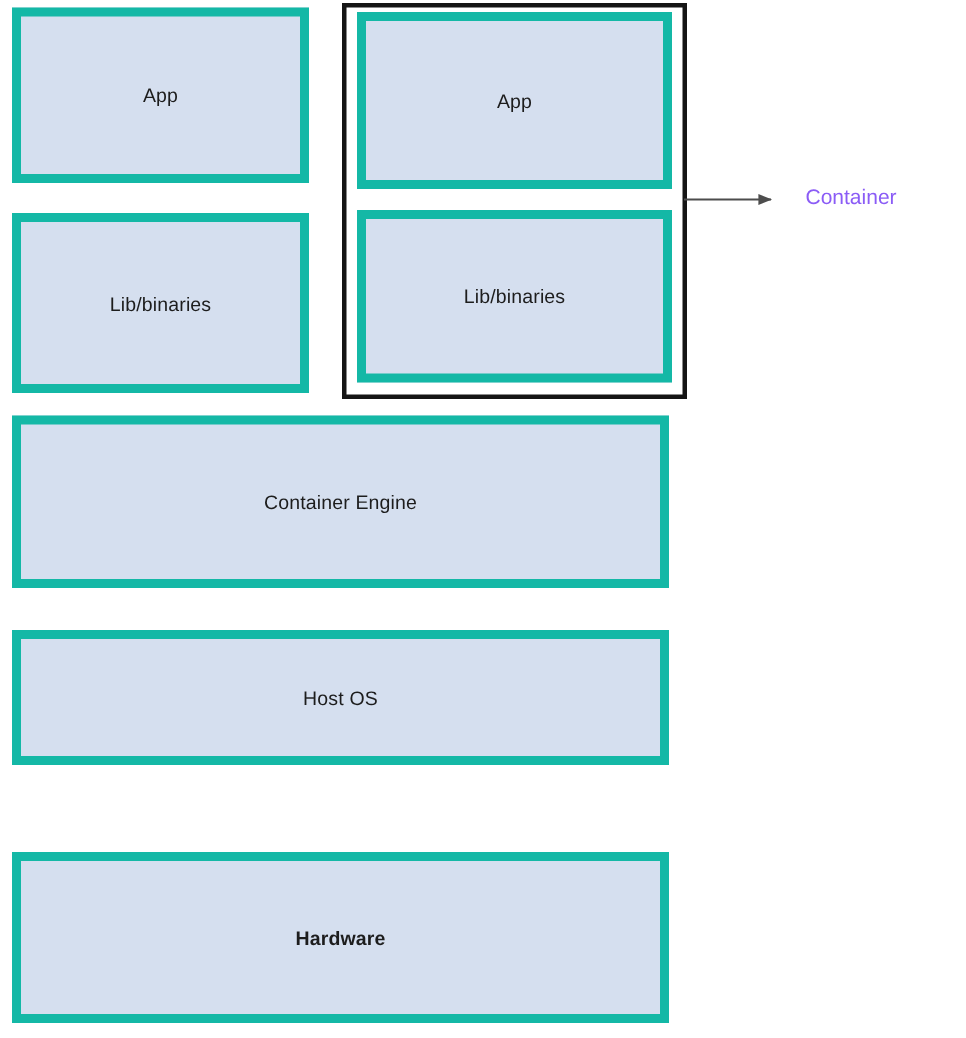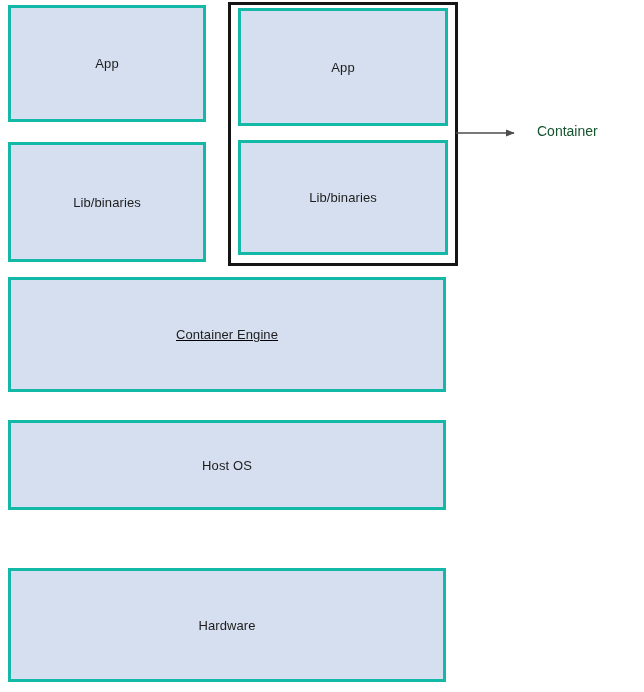--- a/index.html
+++ b/index.html
@@ -18,21 +18,21 @@
     position: relative;
     width: 644px;
     height: 692px;
     overflow: hidden;
     background: #ffffff;
   }
   .node-box {
     position: absolute;
     box-sizing: border-box;
     background: #d5dfef;
-    border: 3px solid #14b8a6;
+    border: 6px solid #14b8a6;
     display: flex;
     align-items: center;
     justify-content: center;
   }
   .node-label {
     font-size: 13px;
     line-height: 1;
     color: #1d1d1d;
     text-align: center;
     letter-spacing: 0.1px;
@@ -48,39 +48,39 @@
     top: 2px;
     width: 230px;
     height: 264px;
     box-sizing: border-box;
     border: 3px solid #151515;
     background: #ffffff;
   }
   #box-app-right  { left: 238px; top: 8px;   width: 210px; height: 118px; }
   #box-lib-right  { left: 238px; top: 140px; width: 210px; height: 115px; }
   
-  #box-engine     { left: 8px; top: 277px; width: 438px; height: 115px; text-decoration: underline; }
+  #box-engine     { left: 8px; top: 277px; width: 438px; height: 115px; }
   #box-hostos     { left: 8px; top: 420px; width: 438px; height: 90px; }
-  #box-hardware   { left: 8px; top: 568px; width: 438px; height: 114px; }
+  #box-hardware   { left: 8px; top: 568px; width: 438px; height: 114px; font-weight: bold; }
   
   #callout-arrow {
     position: absolute;
     left: 456px;
     top: 118px;
     width: 74px;
     height: 30px;
     overflow: visible;
   }
   #callout-label {
     position: absolute;
     left: 537px;
     top: 124px;
     font-size: 14px;
     line-height: 1;
-    color: #14532d;
+    color: #8b5cf6;
     white-space: nowrap;
   }
 </style>
 </head>
 <body>
 
 <div id="diagram-canvas">
 
   <div class="node-box" id="box-app-left">
     <span class="node-label">App</span>

